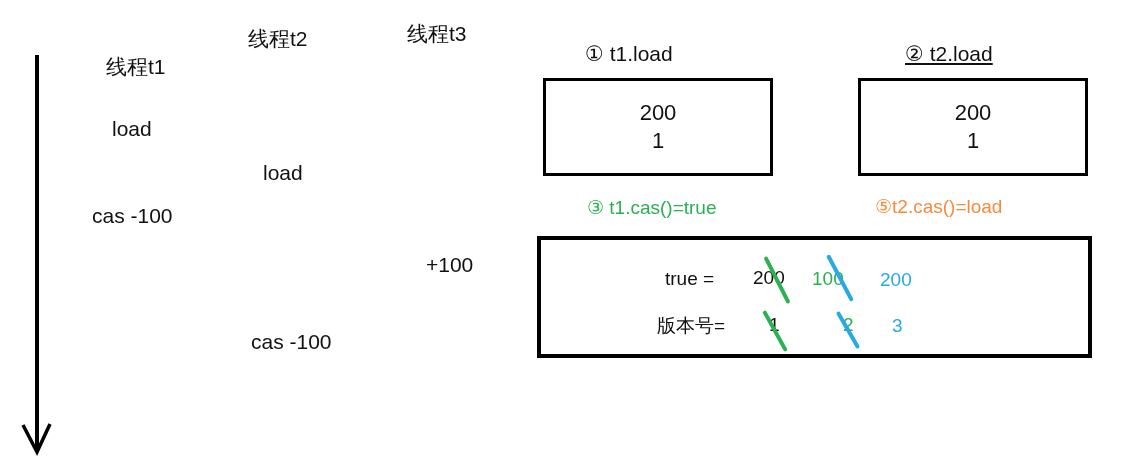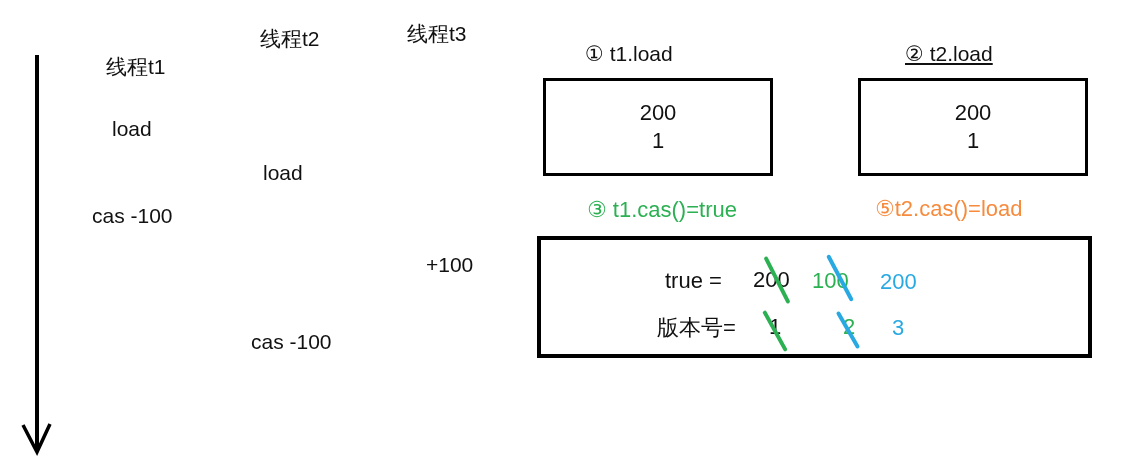--- a/index.html
+++ b/index.html
@@ -6,21 +6,21 @@
   .canvas{
     position:relative;
     width:1129px;height:464px;
     background:#ffffff;
     overflow:hidden;
     font-family:"Liberation Sans","DejaVu Sans",sans-serif;
     color:#111111;
   }
   .txt{position:absolute;white-space:nowrap;line-height:1.2;}
   .f20{font-size:21px;}
-  .f22{font-size:22px;}
+  .f22{font-size:19px;}
   .snapshot-box{
     position:absolute;
     width:230px;height:98px;
     border:3px solid #000;
     box-sizing:border-box;
     display:flex;flex-direction:column;
     align-items:center;justify-content:center;
     font-size:22px;line-height:28px;
   }
   .state-box{
@@ -40,21 +40,21 @@
 <body>
 
 <div class="canvas">
 
   <svg width="80" height="464" viewBox="0 0 80 464">
     <line x1="37" y1="55" x2="37" y2="449" stroke="#000" stroke-width="4"></line>
     <polyline points="23,425 37,452 50,424" fill="none" stroke="#000" stroke-width="3.5"></polyline>
   </svg>
 
   <div class="txt f20" style="left:106px;top:26px;margin-top:28px;">线程t1</div>
-  <div class="txt f20" style="left:260px;top:26px;text-align:center;">线程t2</div>
+  <div class="txt f20" style="left:248px;top:26px;text-align:center;">线程t2</div>
   <div class="txt f20" style="left:407px;top:21px;">线程t3</div>
 
   <div class="txt f20" style="left:112px;top:116px;">load</div>
   <div class="txt f20" style="left:263px;top:160px;">load</div>
   <div class="txt f20" style="left:92px;top:203px;">cas -100</div>
   <div class="txt f20" style="left:426px;top:252px;">+100</div>
   <div class="txt f20" style="left:251px;top:329px;">cas -100</div>
 
   <div class="txt f20" style="left:585px;top:41px;">① t1.load</div>
   <div class="snapshot-box" style="left:543px;top:78px;">

